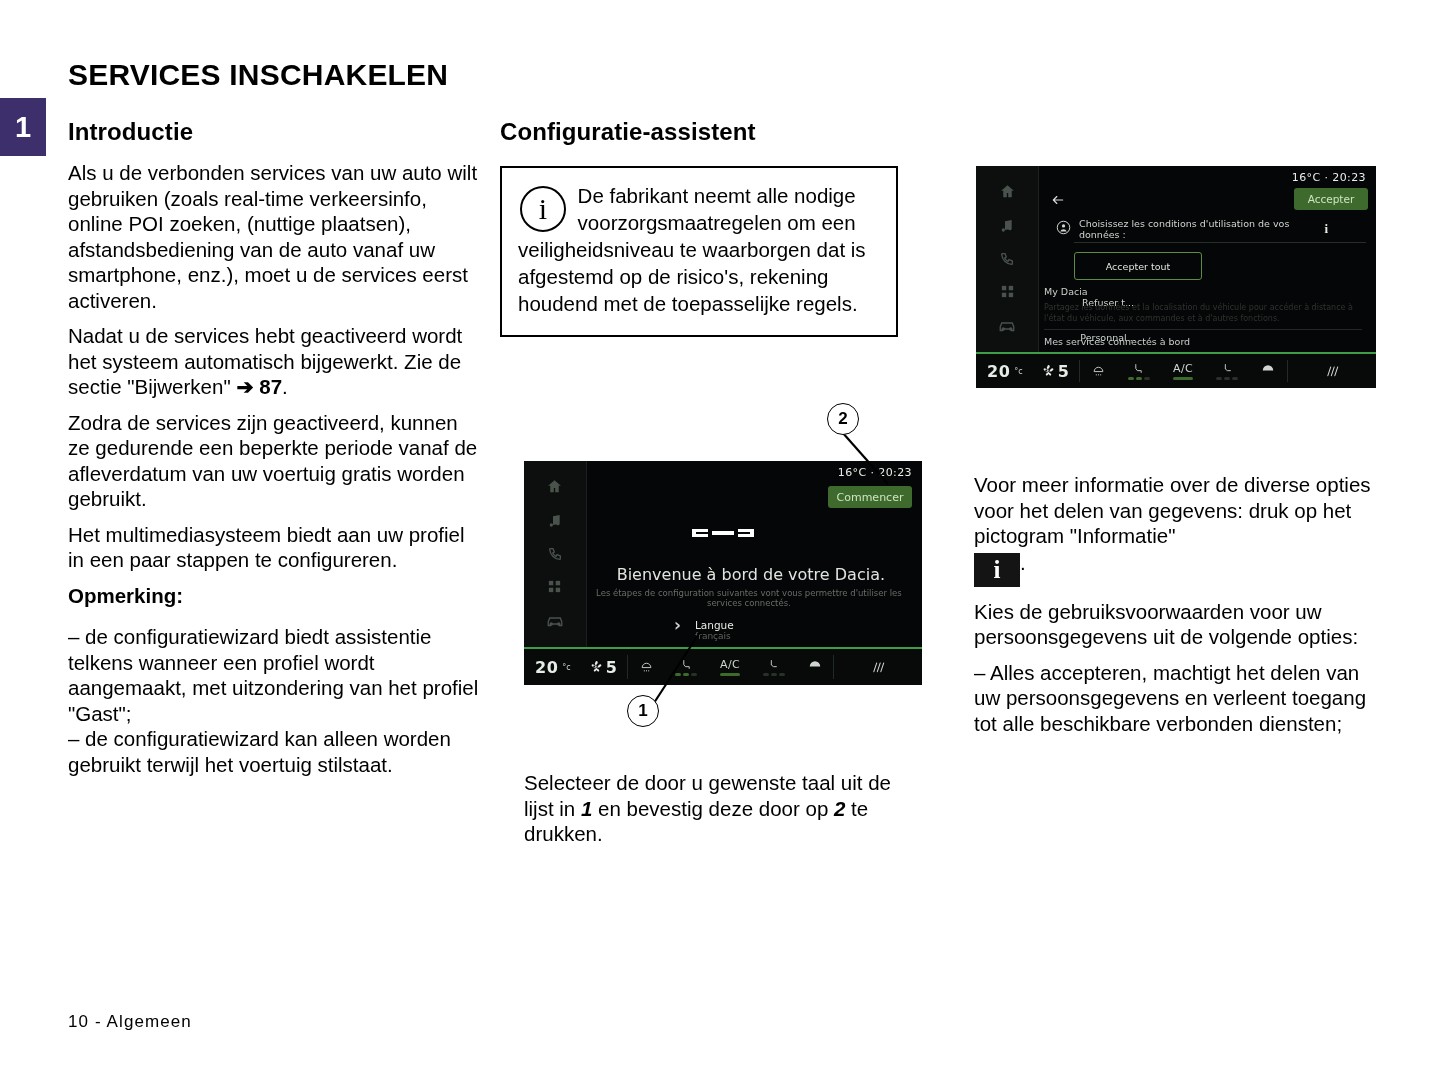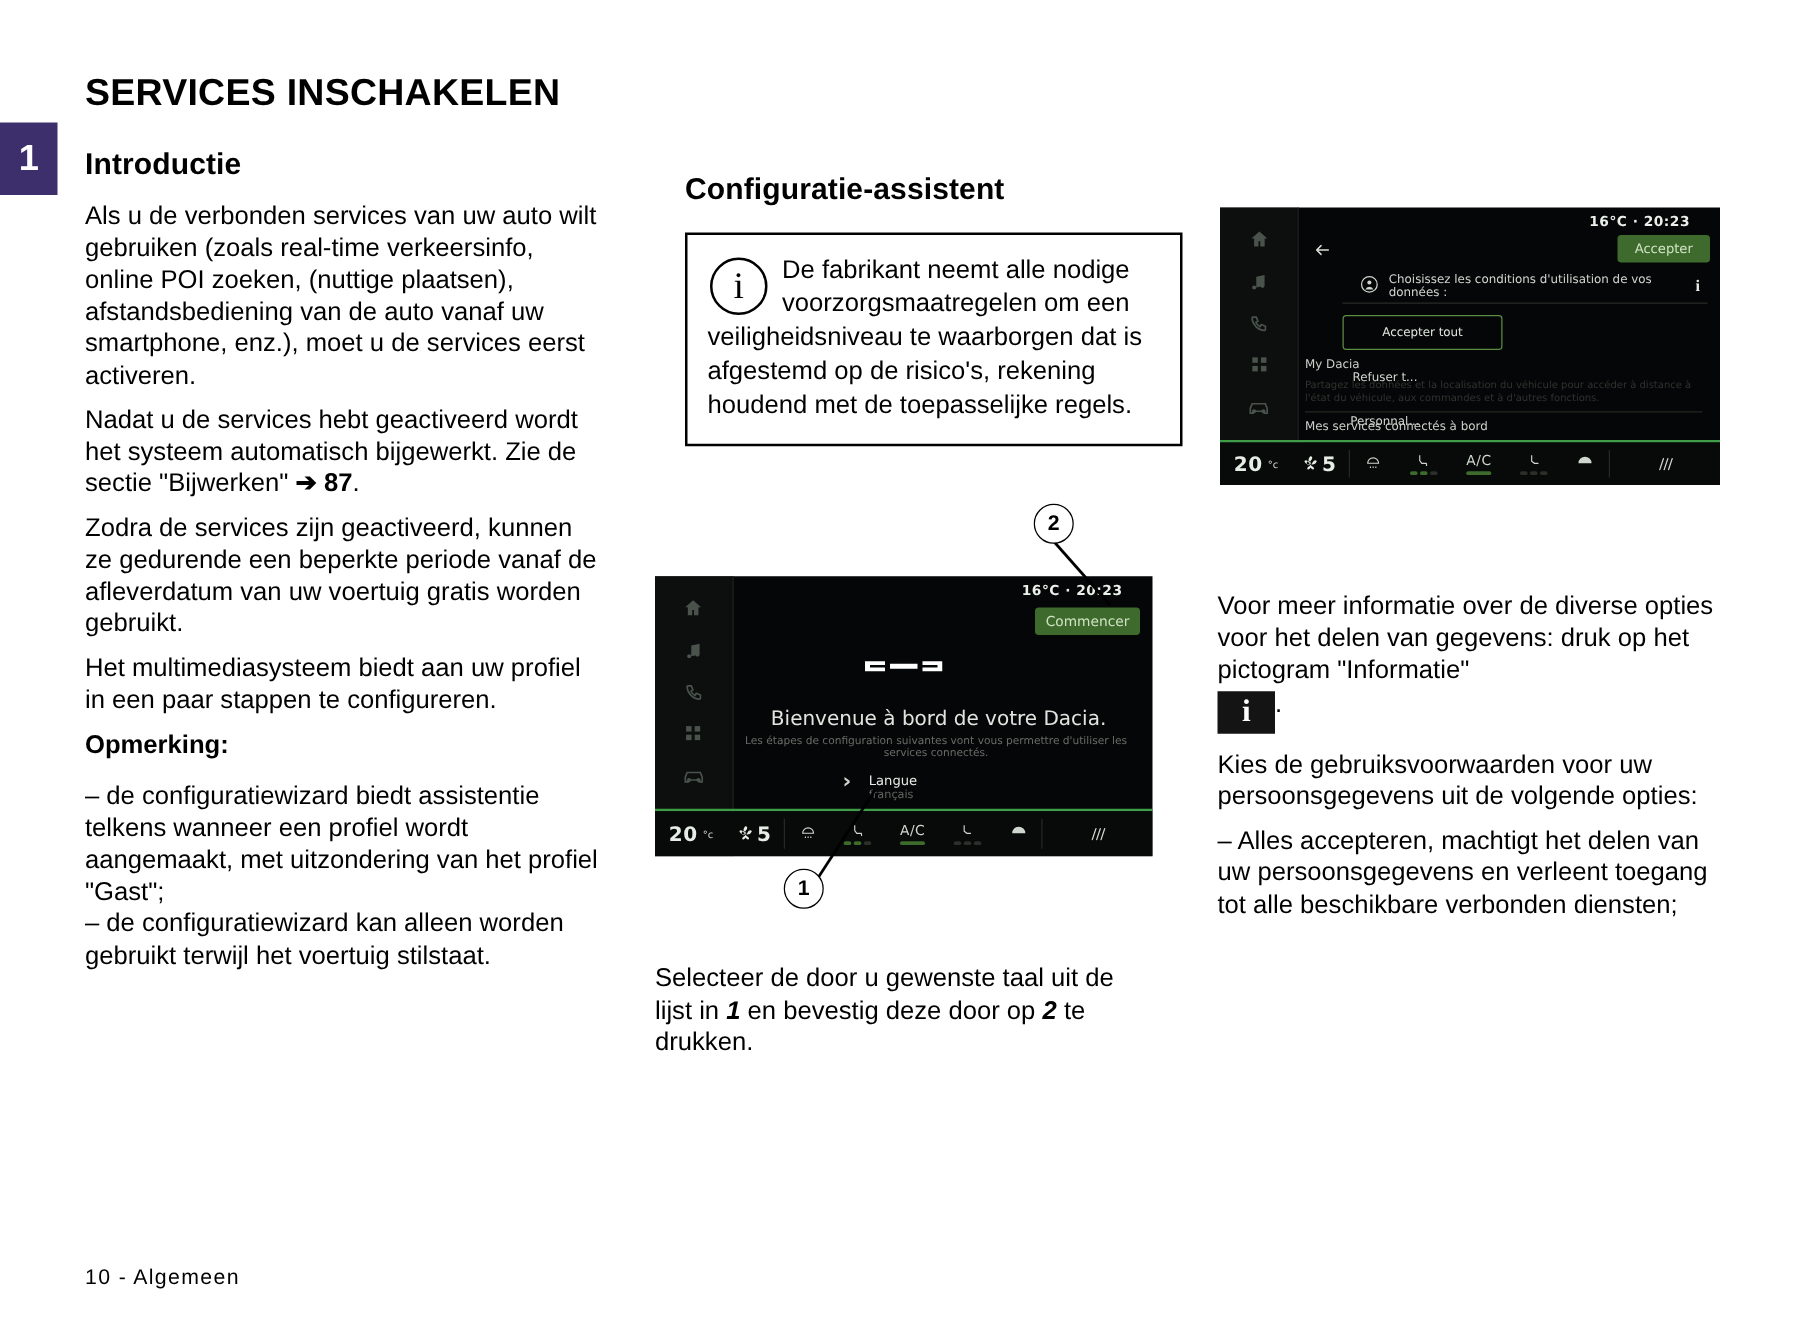--- a/index.html
+++ b/index.html
@@ -46,21 +46,21 @@
     font-weight: bold;
     letter-spacing: 0.2px;
   }
 
   
   .col {
     position: absolute;
     top: 118px;
   }
   .col-left  { left: 68px;  width: 412px; }
-  .col-mid   { left: 548px; width: 400px; margin-top: 20px; }
+  .col-mid   { left: 500px; width: 400px; }
 
   .sec-head {
     font-size: 24px;
     font-weight: bold;
     margin: 0 0 14px 0;
     letter-spacing: 0.1px;
   }
   .col-mid .sec-head { margin-bottom: 20px; }
 
   p.body {
@@ -124,24 +124,24 @@
     width: 15.5%;
     display: flex;
     flex-direction: column;
     align-items: center;
     justify-content: space-evenly;
     color: #4a524c;
   }
   .screen .rail svg { display: block; }
   .screen .statusbar {
     position: absolute;
-    right: 24px;
+    right: 10px;
     top: 5px;
     color: #e9efe9;
-    font-weight: bold;
+    font-weight: normal;
     letter-spacing: .4px;
   }
   .screen .greenline {
     position: absolute;
     left: 0; right: 0;
     height: 2px;
     background: #3f9d47;
   }
   .screen .bottombar {
     position: absolute;
@@ -458,21 +458,21 @@
     <div style="position:absolute; left:74px; top:26px; color:#d7ded7;">
       <svg width="16" height="14" viewBox="0 0 24 24" fill="none" stroke="currentColor" stroke-width="2">
           <path d="M20 12H4M10 6 4 12l6 6" stroke-linecap="round" stroke-linejoin="round"></path>
         </svg>
     </div>
 
     <div class="btn-green" style="position:absolute; right:8px; top:22px; width:74px; height:22px; font-size:10.5px;">
       <span>Accepter</span>
     </div>
 
-    <div style="position:absolute; left:112px; top:52px; display:flex; align-items:center; gap:8px; width:272px;justify-content:flex-end;">
+    <div style="position:absolute; left:80px; top:52px; display:flex; align-items:center; gap:8px; width:272px;justify-content:flex-end;">
       <span style="color:#cfd6cf; flex:none;">
         <svg width="15" height="15" viewBox="0 0 24 24" fill="currentColor">
             <circle cx="12" cy="12" r="10" fill="none" stroke="currentColor" stroke-width="1.6"></circle>
             <circle cx="12" cy="9.5" r="2.6"></circle>
             <path d="M6.8 18.5a5.6 5.6 0 0 1 10.4 0z"></path>
           </svg>
       </span>
       <span style="color:#cfd6cf; font-size:9.5px; flex:1;">Choisissez les conditions d'utilisation de vos données :</span>
       <span style="color:#e4eae4; font-size:13px; font-weight:bold; font-family:'Liberation Serif',serif; flex:none;">i</span>
     </div>

